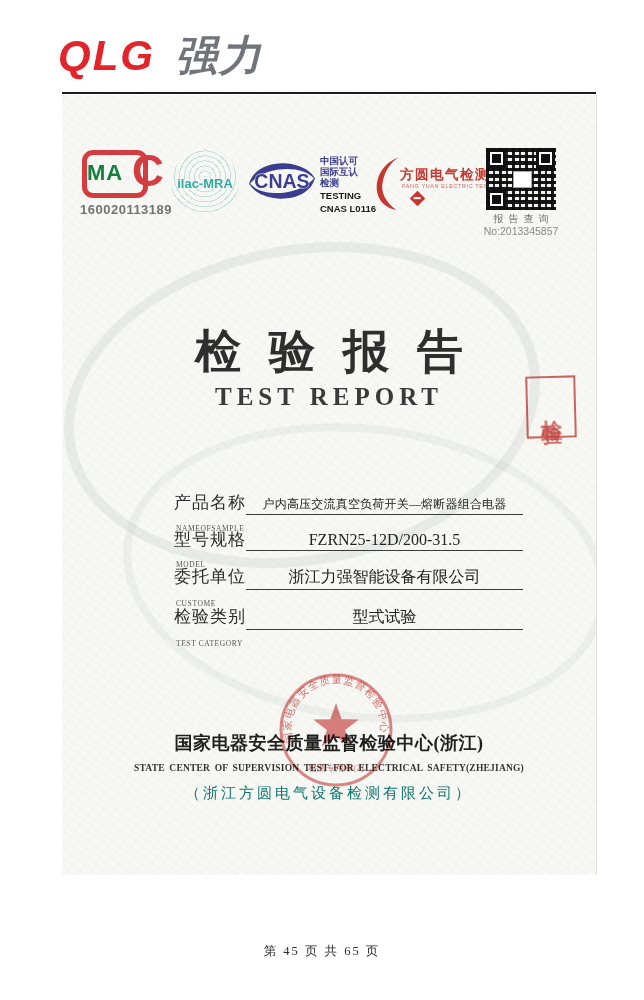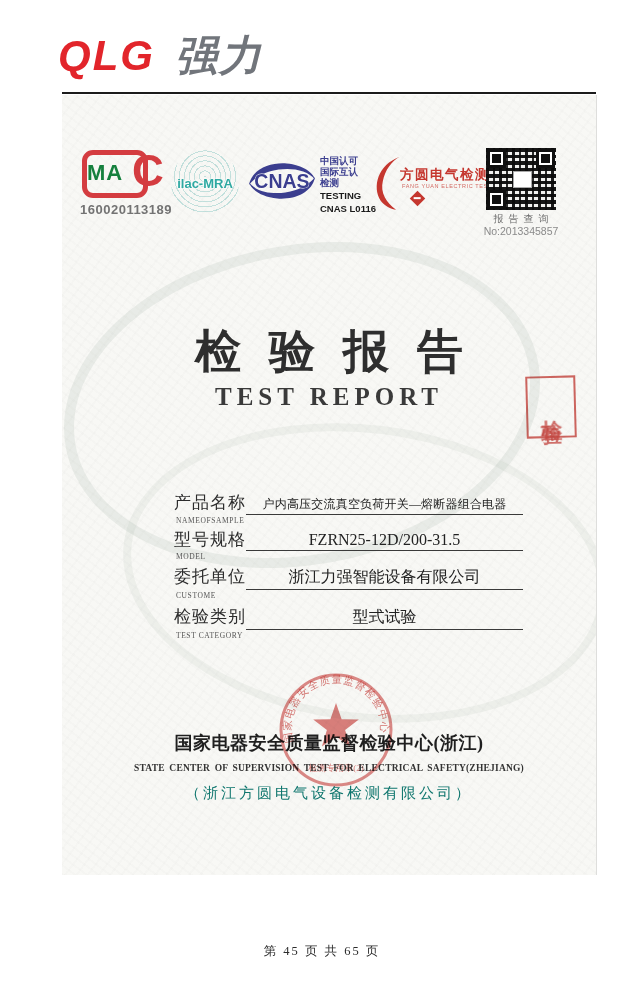--- a/index.html
+++ b/index.html
@@ -78,21 +78,21 @@
         letter-spacing:4px;filter:blur(0.3px);}
 
   
   .field{position:absolute;left:112px;width:349px;}
   .frow{display:flex;align-items:baseline;}
   .flabel{white-space:nowrap;font-size:17px;color:#2c2c2c;letter-spacing:1px;}
   .fvalue{flex:1;border-bottom:1.5px solid #3a3a3a;text-align:center;font-size:16px;color:#222;
         white-space:nowrap;padding-bottom:1px;}
   #f1{top:396px;} #f2{top:433px;} #f3{top:470px;} #f4{top:510px;}
   #f1 .fvalue{font-size:12px;letter-spacing:0.2px;}
-  .fsub{font-size:7.5px;color:#555;margin-top:1px;margin-left:2px;letter-spacing:0.6px;
+  .fsub{font-size:7.5px;color:#555;margin-top:9px;margin-left:2px;letter-spacing:0.6px;
         font-family:"Liberation Serif",serif;}
 
   
   #issuer-cn{position:absolute;left:0;top:636px;width:100%;text-align:center;font-size:18px;font-weight:700;
         color:#1f1f1f;letter-spacing:0.5px;}
   #issuer-en{position:absolute;left:0;top:668px;width:100%;text-align:center;font-size:9.5px;font-weight:700;
         color:#333;letter-spacing:0.2px;word-spacing:2px;}
   #issuer-co{position:absolute;left:0;top:689px;width:100%;text-align:center;font-size:15px;
         color:#0f766e;letter-spacing:3px;}
   #seal{position:absolute;left:214px;top:575px;width:120px;height:120px;mix-blend-mode:multiply;}

